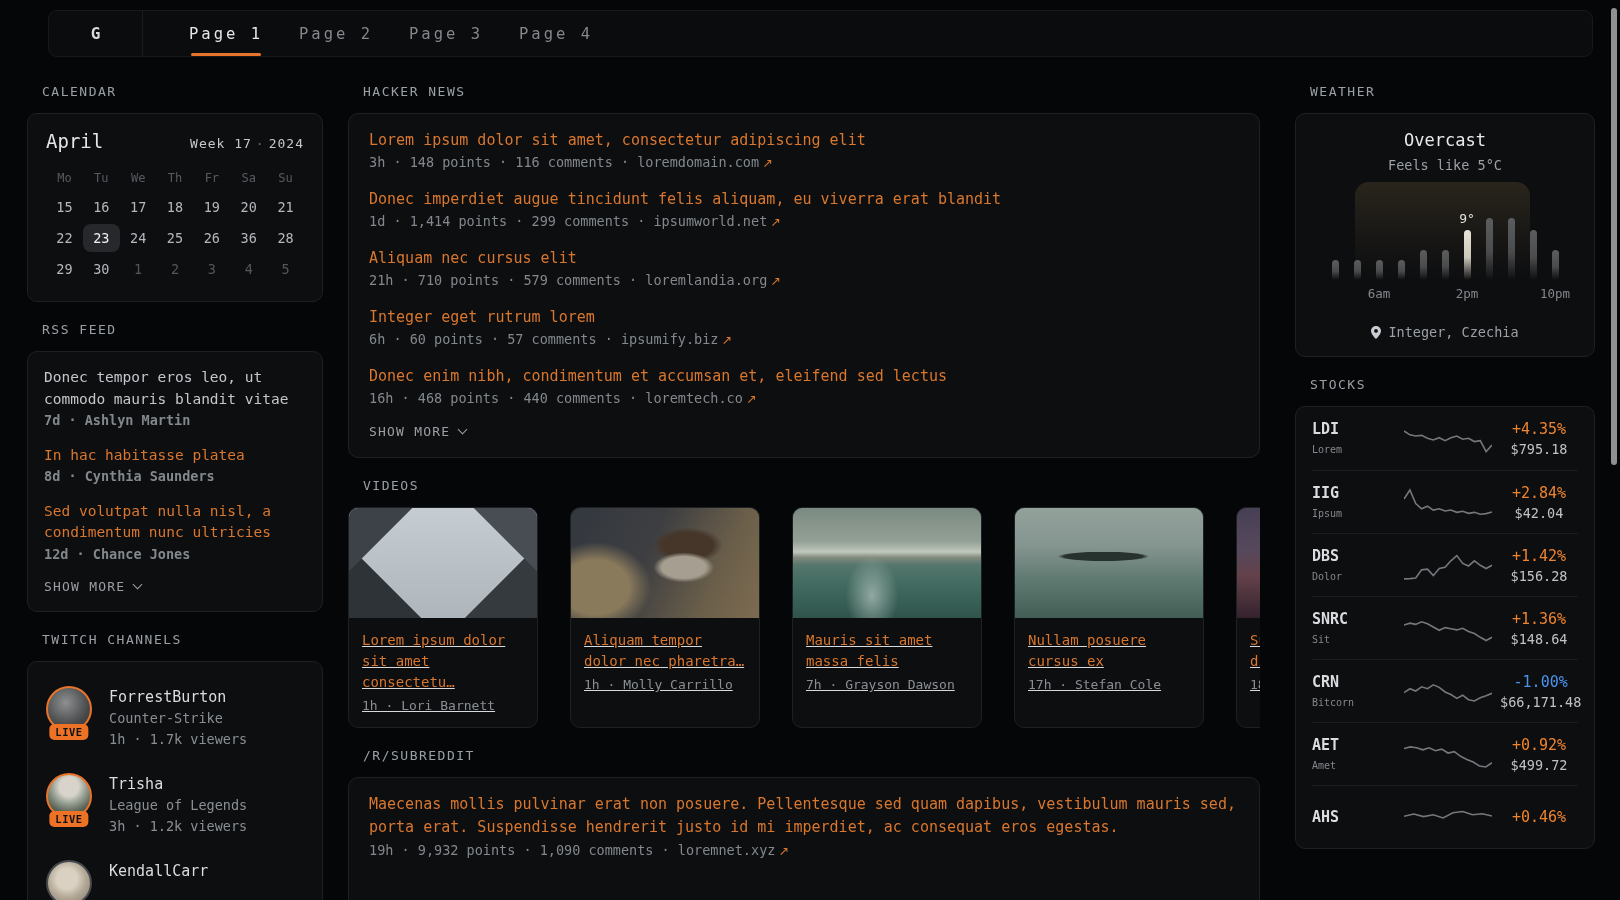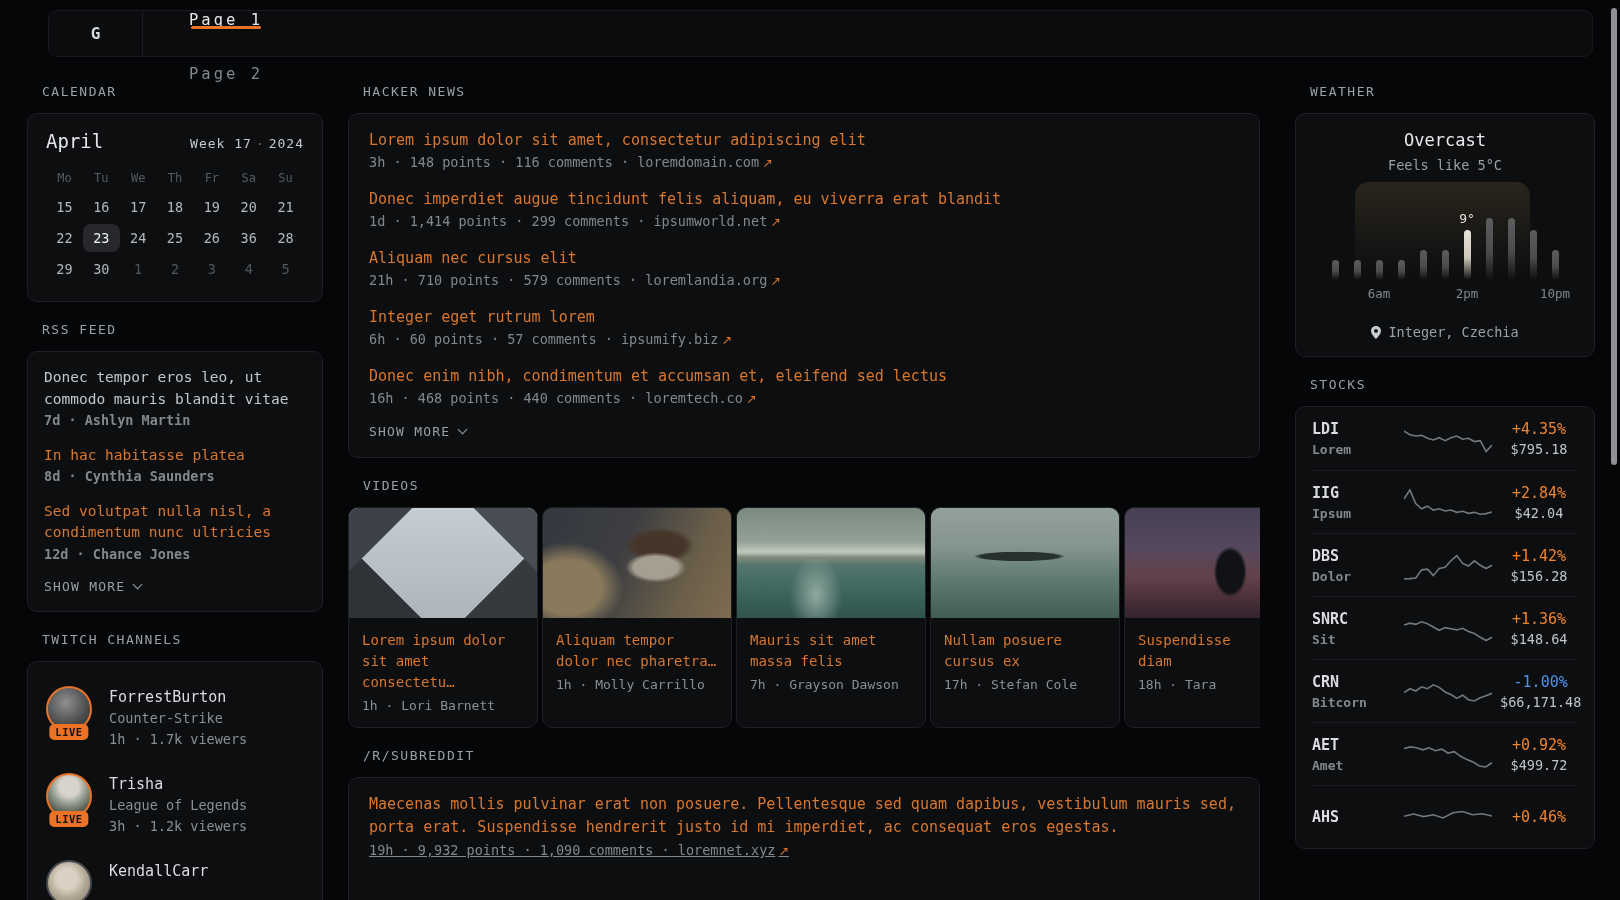--- a/index.html
+++ b/index.html
@@ -7,21 +7,21 @@
   body {
     background:#050607; color:#d7dadd; overflow:hidden; position:relative;
     font-family:"DejaVu Sans Mono","DejaVu Sans",monospace;
   }
   
   .nav { position:absolute; left:48px; top:10px; width:1545px; height:47px;
          background:#0b0c0e; border:1px solid #17191c; border-radius:9px;
          display:flex; align-items:stretch; }
   .nav-logo { width:94px; display:flex; align-items:center; justify-content:center;
               font-size:16px; font-weight:bold; color:#d7dadd; border-right:1px solid #1a1c1f; }
-  .nav-tabs { display:flex; padding-left:46px; gap:36px;flex-direction:column; }
+  .nav-tabs { display:flex; padding-left:46px; gap:36px; }
   .nav-tab { position:relative; display:flex; align-items:center; font-size:15.5px;
              letter-spacing:3px; color:#83888d; cursor:pointer; }
   .nav-tab.active { color:#e5e7e9; }
   .nav-tab.active::after { content:""; position:absolute; left:2px; right:2px; bottom:0;
              height:3px; border-radius:2px; background:#e8742b; }
   
   .col { position:absolute; top:75px; }
   .col-left   { left:27px;   width:296px; }
   .col-center { left:348px;  width:912px; }
   .col-right  { left:1295px; width:300px; }
@@ -64,21 +64,21 @@
              letter-spacing:0.5px; padding:2px 6px; border-radius:5px; }
   .tw-name { font-size:15px; color:#dadce0; line-height:22px; }
   .tw-game, .tw-meta { font-size:13.5px; color:#8a8f94; line-height:20.5px; }
   
   .hn-card { padding:15px 20px 18px; }
   .hn-item + .hn-item { margin-top:14px; }
   .hn-title { font-size:15px; line-height:22px; color:#d9772e; cursor:pointer; }
   .hn-meta { font-size:13.5px; line-height:22px; color:#83888d; }
   .ext { color:#d9772e; margin-left:3px; font-family:"DejaVu Sans",sans-serif; font-size:12.5px; }
   
-  .vrow { display:flex; gap:4px; overflow:hidden; width:912px; }
+  .vrow { display:flex; gap:32px; overflow:hidden; width:912px;text-decoration:underline; }
   .vcard { width:190px; flex:none; background:#0d0e10; border:1px solid #1e2024;
            border-radius:10px; overflow:hidden; cursor:pointer; }
   .vthumb { height:110px; }
   .th-pillars { background:
       linear-gradient(135deg,#3c4247 0 21%,rgba(0,0,0,0) 21.5%),
       linear-gradient(225deg,#474d52 0 21%,rgba(0,0,0,0) 21.5%),
       linear-gradient(45deg,#2e3338 0 24%,rgba(0,0,0,0) 24.5%),
       linear-gradient(315deg,#353a3f 0 24%,rgba(0,0,0,0) 24.5%),
       linear-gradient(180deg,#c5ccd2,#aeb6bc); }
   .th-camera { background:
@@ -94,21 +94,21 @@
       linear-gradient(180deg,#93a19b 0%,#84948e 35%,#5f7a71 65%,#415d54 100%); }
   .th-field { background:
       radial-gradient(ellipse 13% 34% at 56% 58%, #101216 0 55%, rgba(0,0,0,0) 68%),
       linear-gradient(180deg,#474055 0%,#56485c 38%,#64414a 62%,#33222c 100%); }
   .vbody { padding:12px 13px 14px; }
   .vtitle { font-size:14px; line-height:21px; color:#d9772e; white-space:pre-line; min-height:42px; }
   .vmeta { margin-top:5px; font-size:13px; color:#8a8f94; }
   
   .rd-card { padding:15px 20px; min-height:170px; }
   .rd-title { font-size:15px; line-height:23px; color:#d9772e; cursor:pointer; }
-  .rd-meta { font-size:13.5px; line-height:23px; color:#83888d;text-decoration:underline; }
+  .rd-meta { font-size:13.5px; line-height:23px; color:#83888d; }
   
   .w-card { padding:14px 20px 16px; text-align:center; }
   .w-cond { font-size:17px; color:#e8eaec; line-height:24px; margin-bottom:4px; }
   .w-feels { font-size:13.5px; color:#9ba0a5; line-height:18px; }
   .w-chart { position:relative; height:96px; margin-top:10px;
              display:flex; align-items:flex-end; justify-content:center; gap:15px; }
   .w-day-overlay { position:absolute; left:15%; width:68%; top:-2px; bottom:0; border-radius:14px;
       background:linear-gradient(180deg, rgba(190,158,94,0.16), rgba(190,158,94,0.04) 70%, rgba(190,158,94,0)); }
   .wcell { position:relative; display:flex; flex-direction:column; align-items:center;
            justify-content:flex-end; width:7px; height:100%; z-index:1; }
@@ -119,21 +119,21 @@
   .wlab { position:absolute; top:100%; margin-top:6px; font-size:12.5px; color:#83888d; white-space:nowrap; }
   .w-loc { margin-top:44px; font-size:13.5px; color:#9ba0a5; display:flex;
            align-items:center; justify-content:center; gap:7px; }
   
   .st-card { padding:0 16px; }
   .st-row { display:flex; align-items:center; gap:8px; padding:11px 0; border-top:1px solid #1b1d20;
             height:63px; cursor:pointer; }
   .st-row:first-child { border-top:none; }
   .st-left { width:84px; flex:none; }
   .st-sym { font-size:15px; font-weight:bold; color:#dadce0; line-height:22px; }
-  .st-name { font-size:13px; color:#83888d; line-height:19px;font-weight:bold; }
+  .st-name { font-size:10px; color:#83888d; line-height:19px; }
   .st-spark { width:88px; height:38px; flex:none; }
   .st-spark polyline { fill:none; stroke:#74787c; stroke-width:1.6; }
   .st-right { flex:1; text-align:center; }
   .st-change { font-size:15px; color:#ef8430; line-height:22px; }
   .st-row.neg .st-change { color:#4a93ec; }
   .st-price { font-size:13.5px; color:#c0c3c6; line-height:19px; }
   
   .scroll-thumb { position:absolute; right:3px; top:8px; width:6px; height:457px;
                   background:#8f9093; border-radius:3px; }
 </style>

